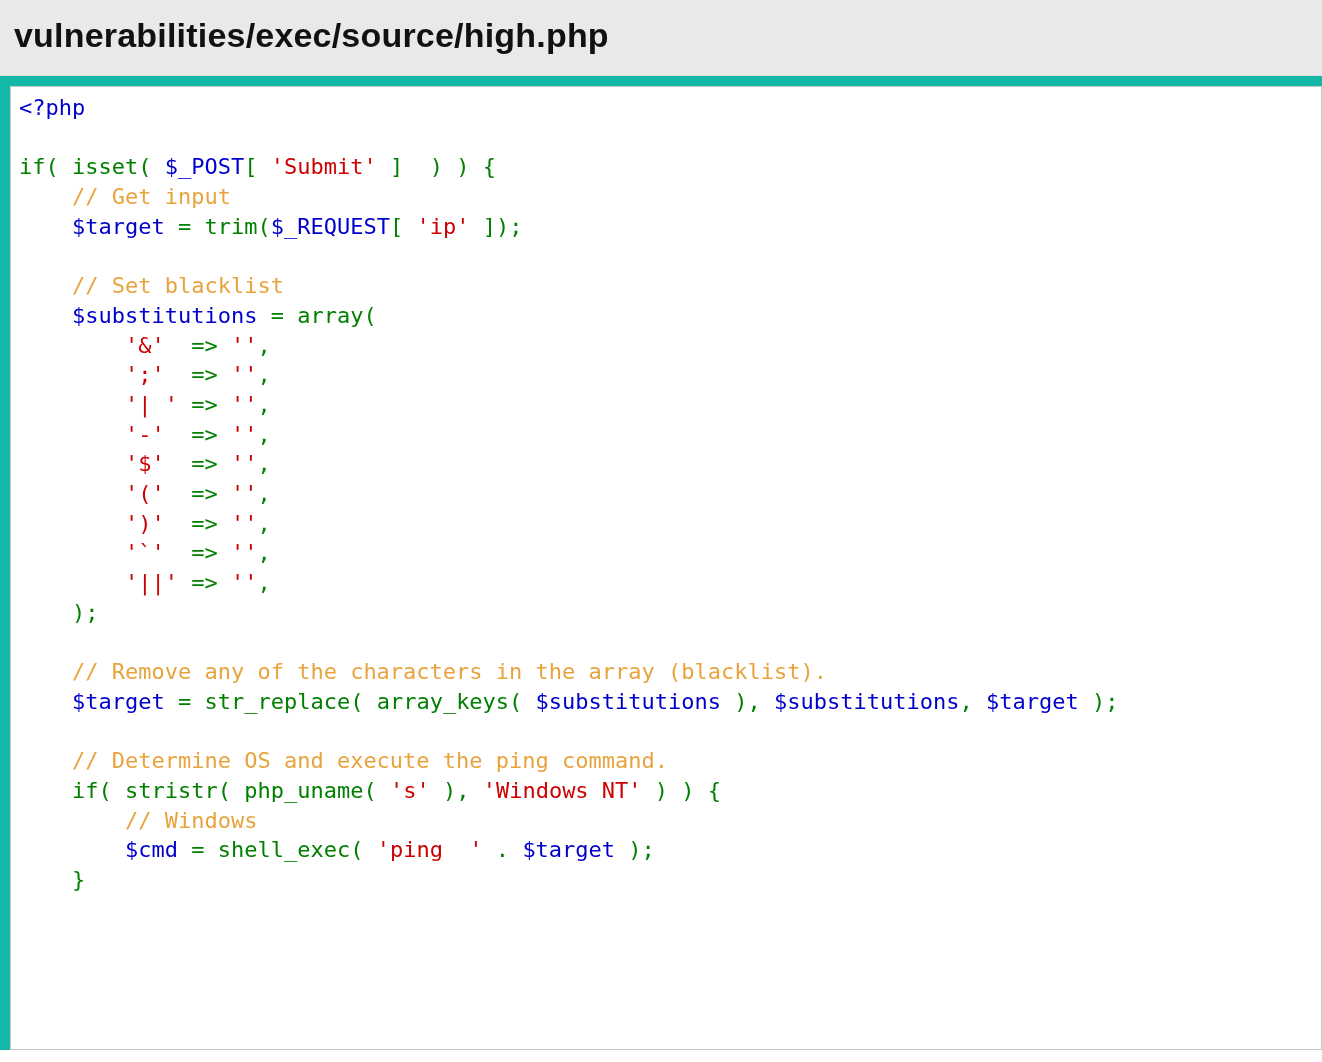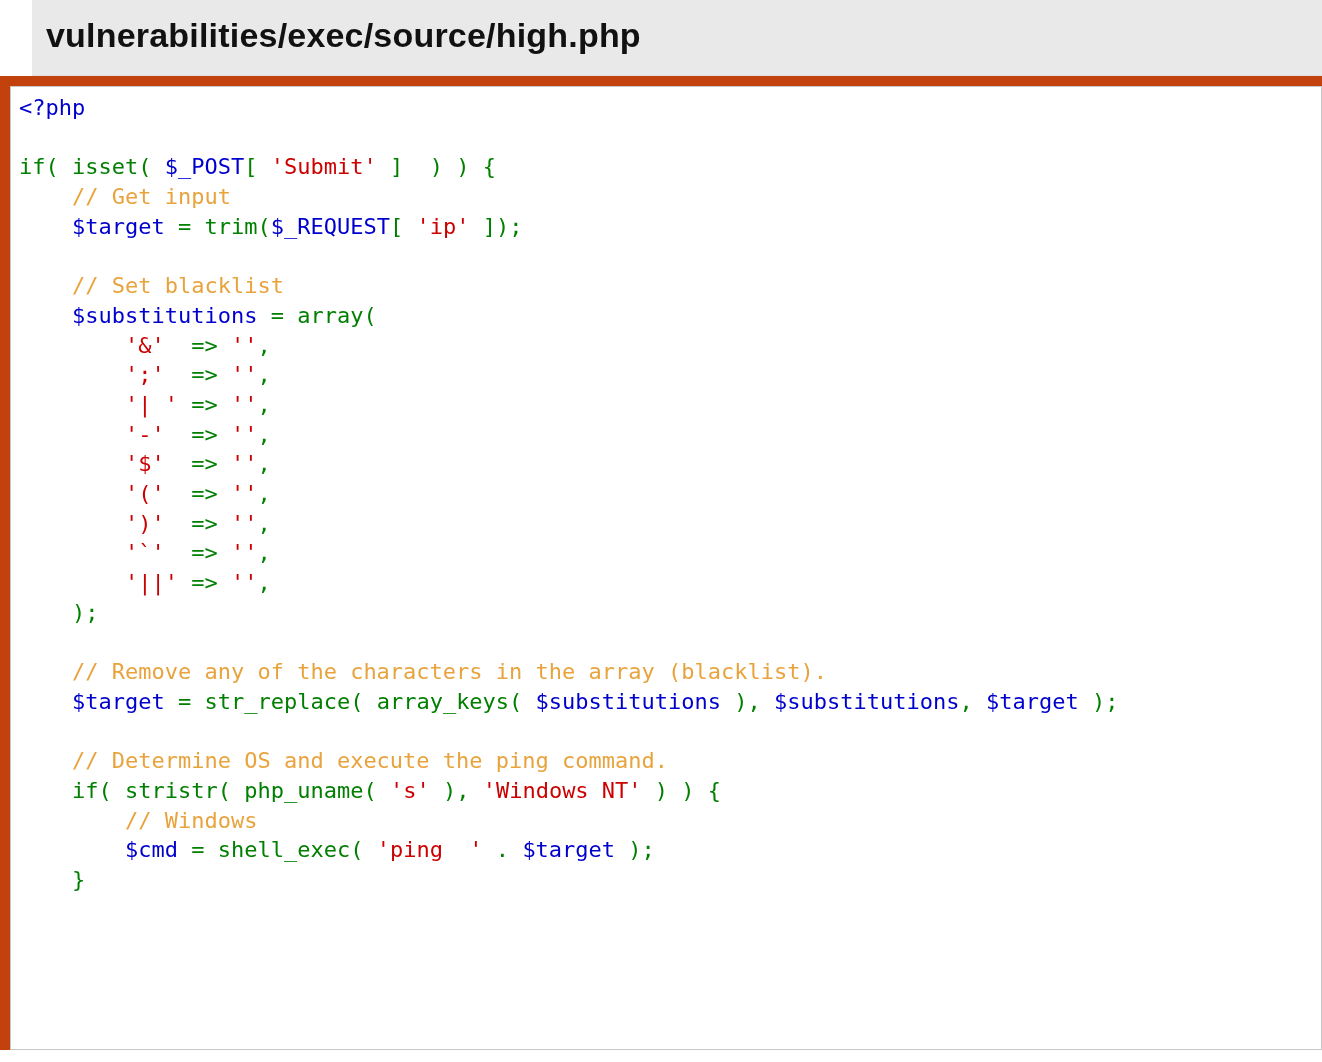--- a/index.html
+++ b/index.html
@@ -5,31 +5,30 @@
   * { margin: 0; padding: 0; box-sizing: border-box; }
   html, body {
     width: 1322px;
     font-family: Arial, Helvetica, sans-serif;
     background: #ffffff;
   }
   .header {
     background: #e9e9e9;
     padding: 16px 14px 20px 14px;
     border-bottom: 1px solid #e0e0e0;
-    margin-left: 32px;
   }
   .header h1 {
     font-size: 34px;
     font-weight: 700;
     color: #111;
     letter-spacing: 0.2px;
   }
   .code-wrap {
     padding: 10px 0 0 10px;
-    background: #c2410c;
+    background: #14b8a6;
   }
   pre.code {
     background: #ffffff;
     border: 1px solid #c7c7c7;
     padding: 6px 8px 8px 8px;
     font-family: "DejaVu Sans Mono","Liberation Mono","Courier New",monospace;
     font-size: 22px;
     line-height: 1.35;
     white-space: pre;
     overflow: hidden;

